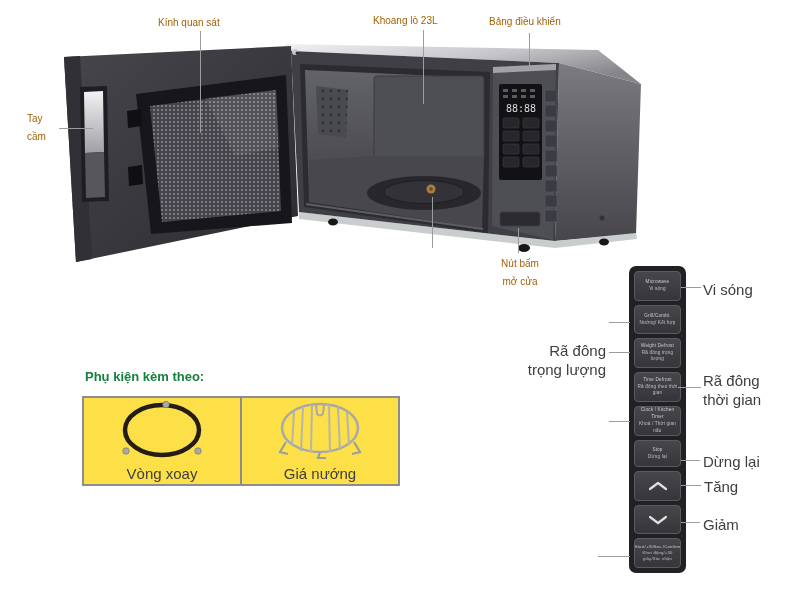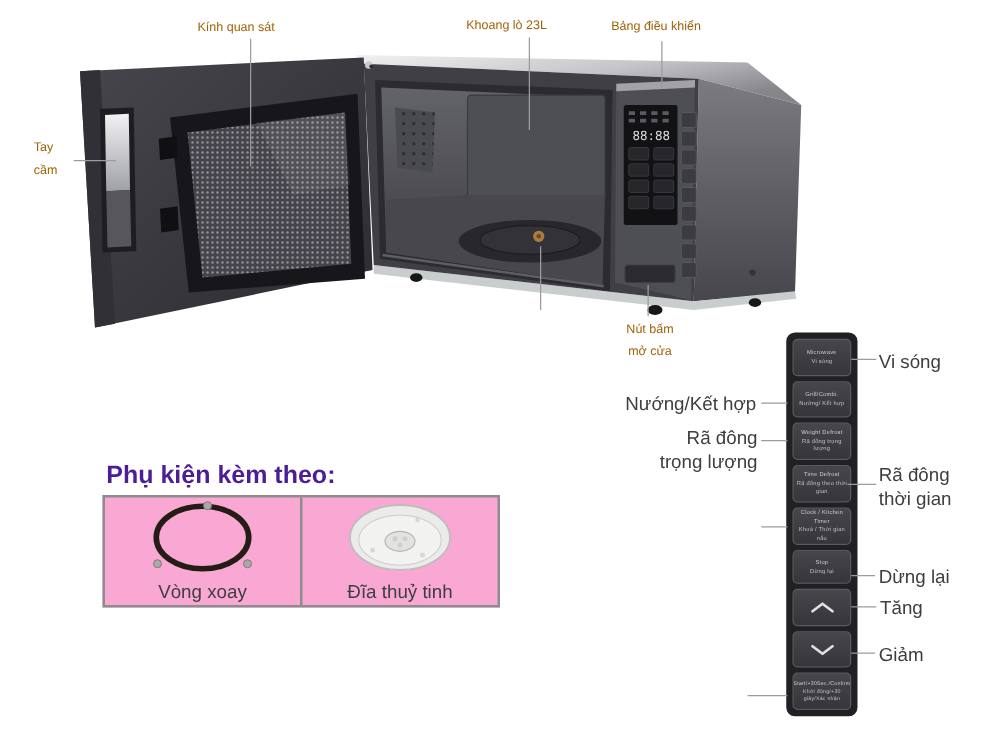--- a/index.html
+++ b/index.html
@@ -5,23 +5,23 @@
   html,body{margin:0;padding:0;background:#fff;}
   .stage{position:relative;width:800px;height:600px;background:#ffffff;overflow:hidden;
          font-family:"Liberation Sans","DejaVu Sans",sans-serif;}
   .oven-svg{position:absolute;left:0;top:0;}
   .lbl{position:absolute;font-size:10px;color:#a16207;white-space:nowrap;line-height:18px;}
   .lbl.center{text-align:center;}
   .plbl{position:absolute;font-size:15px;color:#3e3e3e;white-space:nowrap;line-height:19px;}
   .plbl.right-align{text-align:right;}
   .vline{position:absolute;width:1px;background:#9c9c9c;}
   .hline{position:absolute;height:1px;background:#9c9c9c;}
-  .acc-heading{position:absolute;left:85px;top:369px;font-size:20px;font-weight:bold;color:#4c1d95;}
+  .acc-heading{position:absolute;left:85px;top:369px;font-size:13px;font-weight:bold;color:#15803d;}
   .acc-grid{position:absolute;left:82px;top:396px;width:318px;height:90px;border:2px solid #8d8d8d;
-            box-sizing:border-box;display:flex;background:#f9a8d4;}
+            box-sizing:border-box;display:flex;background:#fde047;}
   .acc-cell{flex:1;position:relative;border-right:2px solid #8d8d8d;}
   .acc-cell:last-child{border-right:none;}
   .acc-icon{position:absolute;left:0;top:2px;width:100%;height:60px;}
   .acc-label{position:absolute;bottom:2px;width:100%;text-align:center;font-size:15px;color:#3e3e3e;}
   .pd-strip{position:absolute;left:629px;top:266px;width:57px;height:307px;background:#212125;
             border-radius:7px;display:flex;flex-direction:column;align-items:center;gap:4px;
             padding:5px 0;box-sizing:border-box;}
   .pd-btn{width:47px;box-sizing:border-box;border-radius:4px;
           background:linear-gradient(180deg,#46464b,#35353a);border:1px solid #5a5a60;
           color:#d6d6d9;display:flex;flex-direction:column;align-items:center;justify-content:center;
@@ -175,31 +175,35 @@
       <svg class="acc-icon" viewBox="0 0 104 60">
         <ellipse cx="52" cy="30" rx="37" ry="25" fill="none" stroke="#241c15" stroke-width="4.5"></ellipse>
         <circle cx="56" cy="4.5" r="3.2" fill="#a9a9a6" stroke="#7c7c79" stroke-width="0.8"></circle>
         <circle cx="16" cy="51" r="3.2" fill="#a9a9a6" stroke="#7c7c79" stroke-width="0.8"></circle>
         <circle cx="88" cy="51" r="3.2" fill="#a9a9a6" stroke="#7c7c79" stroke-width="0.8"></circle>
       </svg>
       <div class="acc-label">Vòng xoay</div>
     </div>
     <div class="acc-cell">
       <svg class="acc-icon" viewBox="0 0 104 60">
-        <ellipse cx="52" cy="30" rx="40" ry="26" fill="#ebebe9" stroke="#bdbdbb" stroke-width="1.5"></ellipse>
-        <ellipse cx="52" cy="32" rx="33" ry="20" fill="#f2f2f0" stroke="#d2d2d0" stroke-width="1"></ellipse>
-        <ellipse cx="52" cy="33" rx="12" ry="8" fill="#e2e2e0" stroke="#b9b9b7" stroke-width="1"></ellipse>
-        <circle cx="48" cy="31" r="2" fill="#cfcfcd"></circle>
-          <circle cx="56" cy="31" r="2" fill="#cfcfcd"></circle>
-        <circle cx="52" cy="36" r="2" fill="#cfcfcd"></circle>
-        <circle cx="30" cy="40" r="2" fill="#d8d8d6"></circle>
-          <circle cx="70" cy="44" r="2" fill="#d8d8d6"></circle>
-        <circle cx="66" cy="16" r="1.8" fill="#d8d8d6"></circle>
-      </svg>
-      <div class="acc-label">Đĩa thuỷ tinh</div>
+        <ellipse cx="52" cy="28" rx="38" ry="24" fill="none" stroke="#a9a9a7" stroke-width="2.5"></ellipse>
+        <g stroke="#b4b4b2" stroke-width="2" fill="none">
+          <line x1="26" y1="12" x2="24" y2="46"></line>
+            <line x1="35" y1="7" x2="33" y2="51"></line>
+          <line x1="44" y1="5" x2="43" y2="52"></line>
+            <line x1="61" y1="5" x2="62" y2="52"></line>
+          <line x1="70" y1="7" x2="72" y2="50"></line>
+            <line x1="79" y1="12" x2="81" y2="45"></line>
+        </g>
+        <path d="M48 4 L49 14 Q52 17 55 14 L56 4" fill="none" stroke="#a9a9a7" stroke-width="2"></path>
+        <path d="M18 42 L12 52 L20 54" fill="none" stroke="#9e9e9c" stroke-width="2.2"></path>
+        <path d="M86 42 L92 52 L84 54" fill="none" stroke="#9e9e9c" stroke-width="2.2"></path>
+        <path d="M52 52 L50 58 L58 58" fill="none" stroke="#9e9e9c" stroke-width="2.2"></path>
+      </svg>
+      <div class="acc-label">Giá nướng</div>
     </div>
   </div>
 
   <div class="pd-strip">
     <div class="pd-btn" style="height:30px">
       <span class="en">Microwave</span>
       <span class="vi">Vi sóng</span>
     </div>
     <div class="pd-btn" style="height:29px">
       <span class="en">Grill/Combi.</span>
@@ -248,21 +252,20 @@
 
   <div class="plbl" style="left:703px;top:452px">Dừng lại</div>
   <div class="hline" style="left:681px;top:460px;width:19px"></div>
 
   <div class="plbl" style="left:704px;top:477px">Tăng</div>
   <div class="hline" style="left:681px;top:485px;width:20px"></div>
 
   <div class="plbl" style="left:703px;top:515px">Giảm</div>
   <div class="hline" style="left:681px;top:522px;width:19px"></div>
 
-  <div class="plbl right-align" style="right:195px;top:314px">Nướng/Kết hợp</div>
   <div class="hline" style="left:609px;top:322px;width:21px"></div>
 
   <div class="plbl right-align" style="right:194px;top:341px">
     <div>Rã đông</div>
     <div>trọng lượng</div>
   </div>
   <div class="hline" style="left:609px;top:352px;width:21px"></div>
 
   <div class="hline" style="left:609px;top:421px;width:21px"></div>
 

